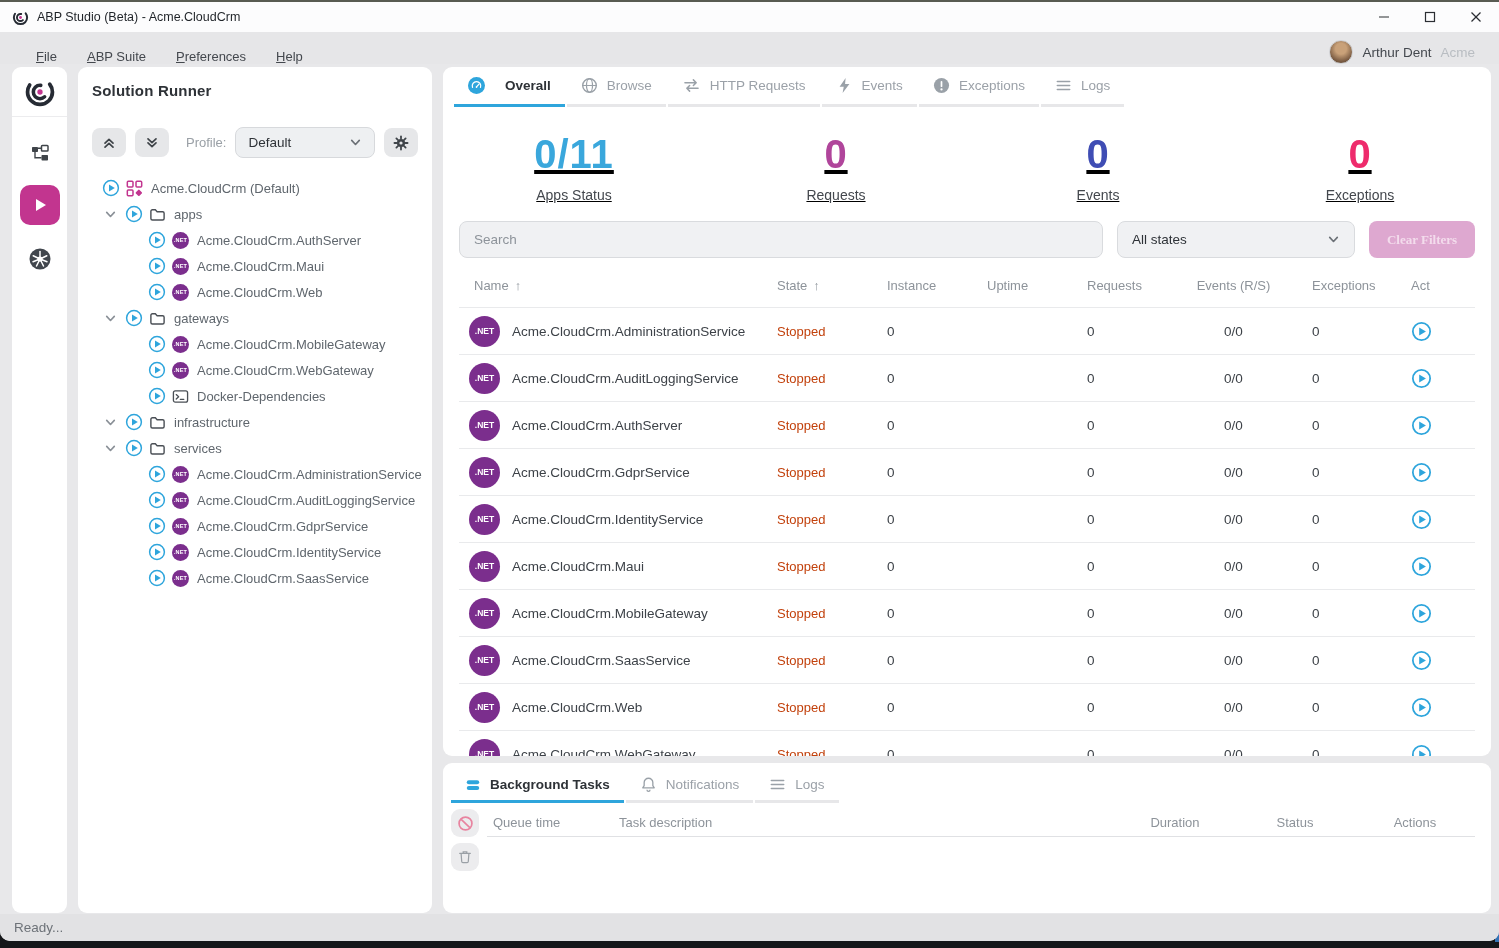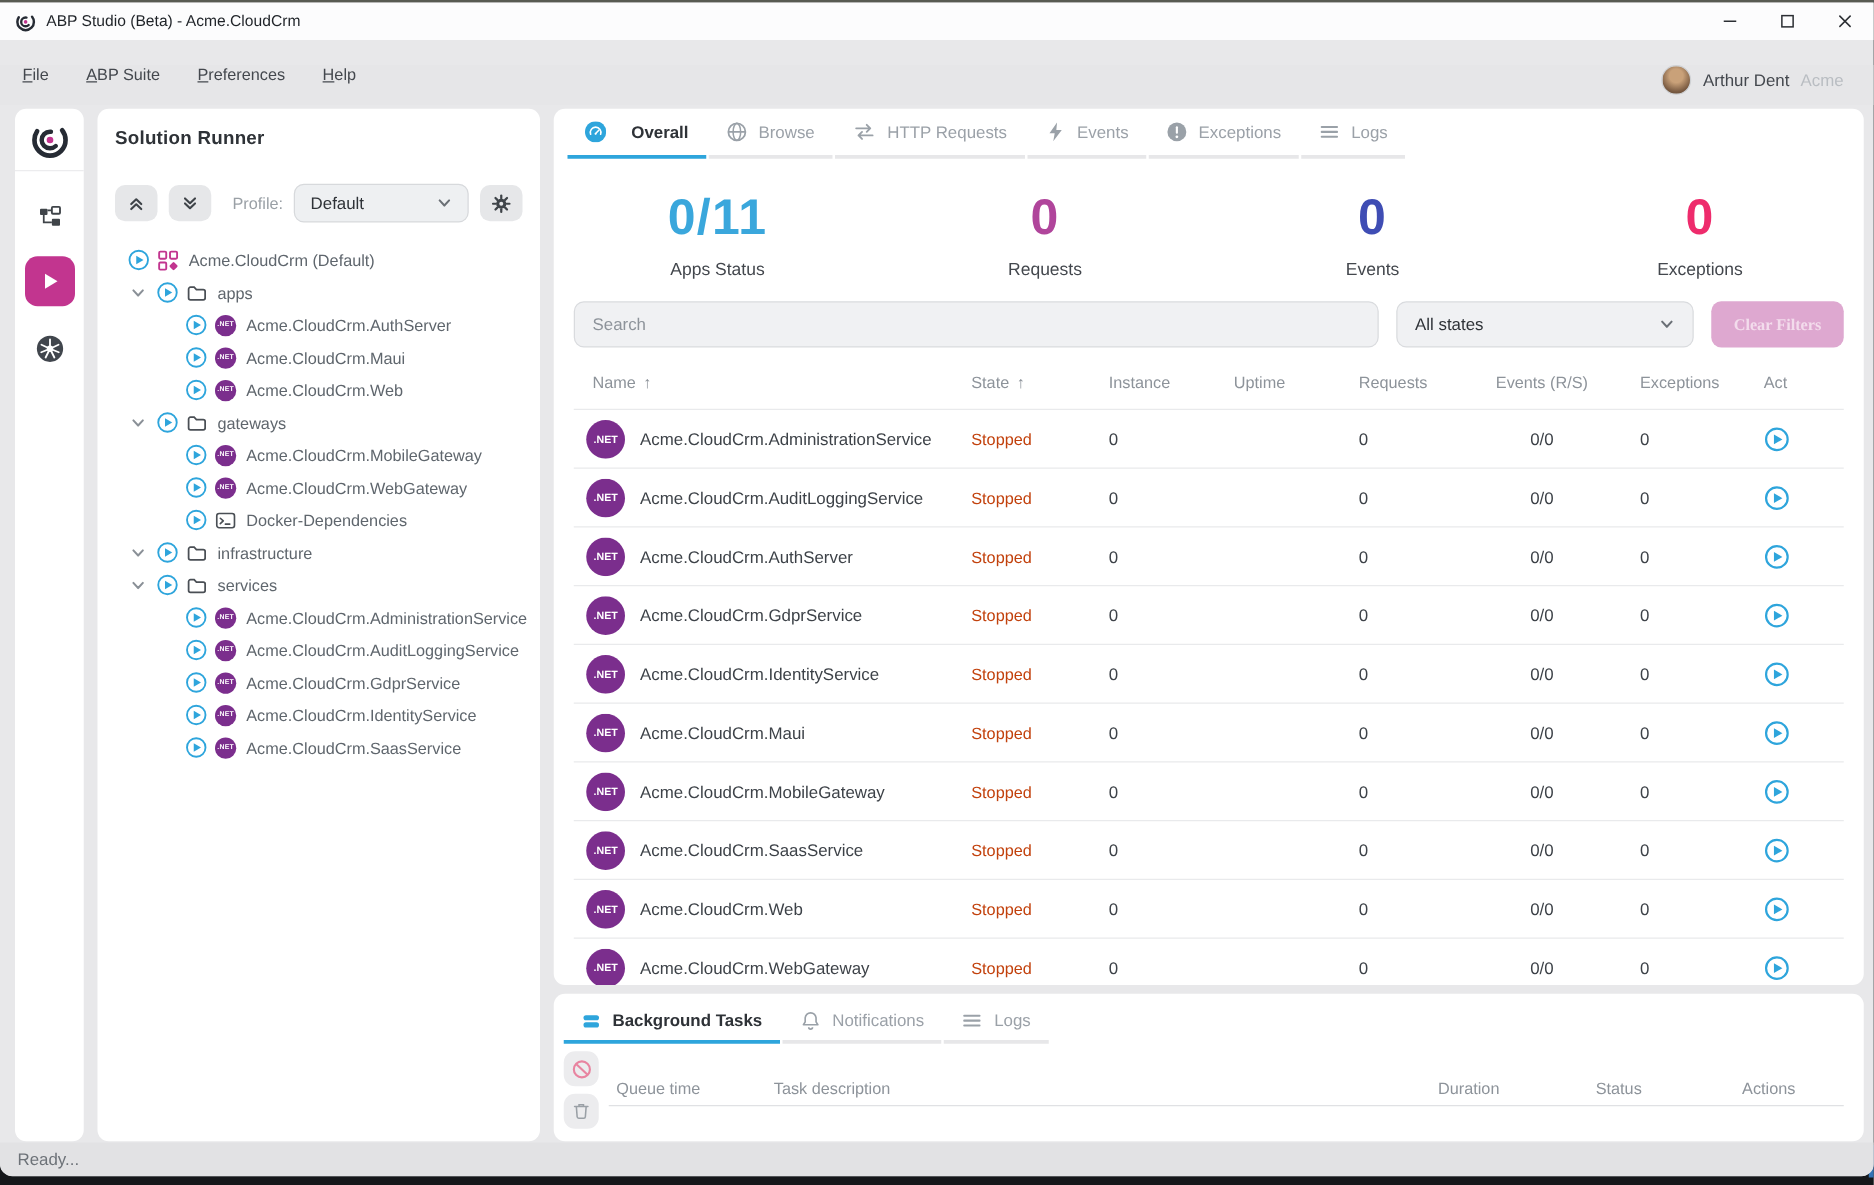--- a/index.html
+++ b/index.html
@@ -13,21 +13,21 @@
 
   
   .titlebar { height:30px; background:#fcfcfd; display:flex; align-items:center; flex:none; }
   .title-ic { margin:0 8px 0 12px; }
   .title-text { font-size:12.5px; color:#1f2328; }
   .win-controls { margin-left:auto; display:flex; height:100%; }
   .win-btn { width:46px; height:100%; display:flex; align-items:center; justify-content:center; color:#2b2e33; }
   .win-btn svg { display:block; }
 
   
-  .menubar { height:32px; background:#e6e6e8; display:flex; align-items:flex-start; padding-left:18px; flex:none;margin-top:20px; }
+  .menubar { height:32px; background:#e6e6e8; display:flex; align-items:flex-end; padding-left:36px; flex:none; }
   .menu-item { font-size:13px; color:#44484e; margin-right:30px; display:inline-block; cursor:default; }
   .menu-item::first-letter { text-decoration:underline; }
   .user-area { margin-left:auto; display:flex; align-items:center; padding-right:24px; gap:9px; }
   .avatar { width:24px; height:24px; border-radius:50%; background:radial-gradient(circle at 50% 35%, #c9a179 0 30%, #7a5b42 70%, #4e3c2d 100%); border:1px solid #cfd1d4; }
   .user-name { font-size:13.5px; color:#44484e; }
   .user-org { font-size:13.5px; color:#b9bdc2; }
 
   
   .workspace { flex:1; min-height:0; display:flex; padding:3px 8px 1px 12px; gap:11px; }
   .panel { background:#fff; border-radius:9px; }
@@ -60,21 +60,21 @@
 
   
   .main-col { flex:1; min-width:0; display:flex; flex-direction:column; gap:7px; }
   .main-panel { flex:1; min-height:0; display:flex; flex-direction:column; overflow:hidden; }
 
   .tabs { display:flex; padding-left:11px; height:40px; flex:none; }
   .tab { display:flex; align-items:center; gap:9px; padding:0 14px; margin-right:2px; font-size:13.5px; color:#9ba1a8; border-bottom:3px solid #e7e7e9; }
   .tab.active { color:#2e3237; font-weight:700; border-bottom-color:#2ea5dc;gap:20px; }
   .tab-ic { color:#9aa1a8; }
 
-  .stats { display:grid; grid-template-columns:repeat(4,1fr); padding:24px 0 2px; flex:none; }
+  .stats { display:grid; grid-template-columns:repeat(4,1fr); padding:24px 0 2px; flex:none;text-decoration:underline; }
   .stat { text-align:center; }
   .stat-value { font-size:40px; font-weight:700; line-height:1.15; letter-spacing:1px; }
   .stat-label { font-size:14px; color:#43474d; margin-top:10px; }
   .sv0 { color:#3aa7dc; } .sv1 { color:#b0459b; } .sv2 { color:#3f4db4; } .sv3 { color:#ee2b6c; }
 
   .filter-row { display:flex; gap:14px; margin:16px 16px 0; flex:none; }
   .search-input { flex:1; height:37px; background:#f0f1f3; border:1px solid #d9dbde; border-radius:8px; padding:0 14px; font-size:13.5px; color:#3d4248; font-family:"Liberation Sans",sans-serif; outline:none; }
   .search-input::placeholder { color:#8d939a; }
   .state-select { width:238px; height:37px; background:#f0f1f3; border:1px solid #d9dbde; border-radius:8px; display:flex; align-items:center; padding:0 14px; font-size:13.5px; color:#2e3237; flex:none; }
   .state-select .chev { margin-left:auto; color:#6b7076; }
@@ -95,31 +95,31 @@
   .cell { white-space:nowrap; overflow:hidden; }
   .cell.name { display:flex; align-items:center; gap:12px; padding-left:10px; }
   .netb-lg { width:31px; height:31px; border-radius:50%; background:#7b2e8d; color:#fff; font-size:8.5px; font-weight:700; display:flex; align-items:center; justify-content:center; flex:none; }
   .cell.state { color:#c2410c; font-size:13px; }
   .cell.ev { text-align:center; }
   .cell.exc { padding-left:16px; }
   .cell.act { padding-left:12px; }
   .playbtn { color:#2ea5dc; }
 
   
-  .bottom-panel { height:118px; flex:none; padding-top:6px; display:flex; flex-direction:column; overflow:hidden; }
+  .bottom-panel { height:150px; flex:none; padding-top:6px; display:flex; flex-direction:column; overflow:hidden; }
   .btabs { display:flex; padding-left:8px; height:34px; flex:none; }
   .btab { display:flex; align-items:center; gap:9px; padding:0 14px; margin-right:2px; font-size:13.5px; color:#9ba1a8; border-bottom:3px solid #e7e7e9; }
   .btab.active { color:#2e3237; font-weight:700; border-bottom-color:#2ea5dc; }
   .bars-ic { color:#2ea5dc; }
   .bottom-body { flex:1; display:flex; margin-top:6px; }
   .btn-strip { width:28px; margin-left:8px; display:flex; flex-direction:column; gap:6px; flex:none; }
   .strip-btn { width:28px; height:28px; border-radius:9px; background:#ececee; display:flex; align-items:center; justify-content:center; }
   .ban-ic { color:#e884a0; }
   .trash-ic { color:#9aa0a6; }
-  .bt-table { flex:1; margin:16px 16px 0 8px; }
+  .bt-table { flex:1; margin:0 16px 0 8px; }
   .bt-head { display:grid; grid-template-columns:126px minmax(0,1fr) 120px 120px 120px; align-items:center; height:28px; border-bottom:1px solid #e0e1e4; font-size:13px; color:#8d939a; }
   .bth { padding-left:6px; white-space:nowrap; }
   .bth.center { text-align:center; padding-left:0; }
 
   
   .statusbar { height:27px; background:#e2e2e4; display:flex; align-items:center; padding-left:14px; flex:none; font-size:13.5px; color:#6d7278; }
 </style>
 </head>
 <body>
 

